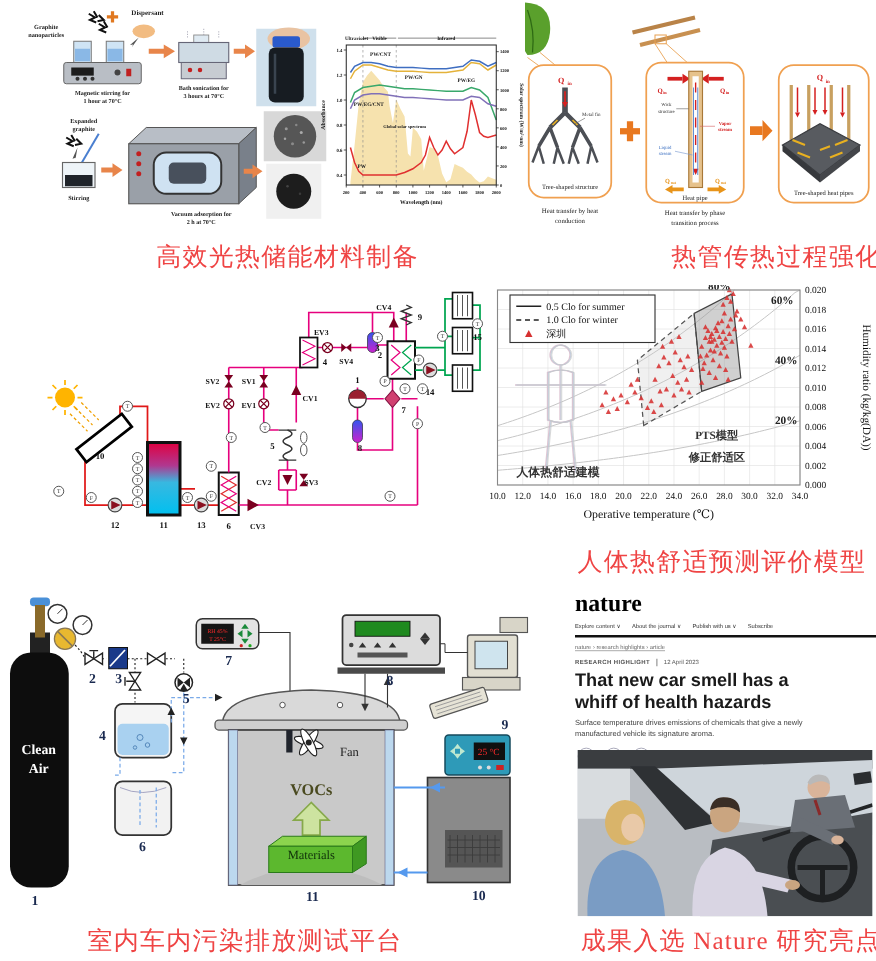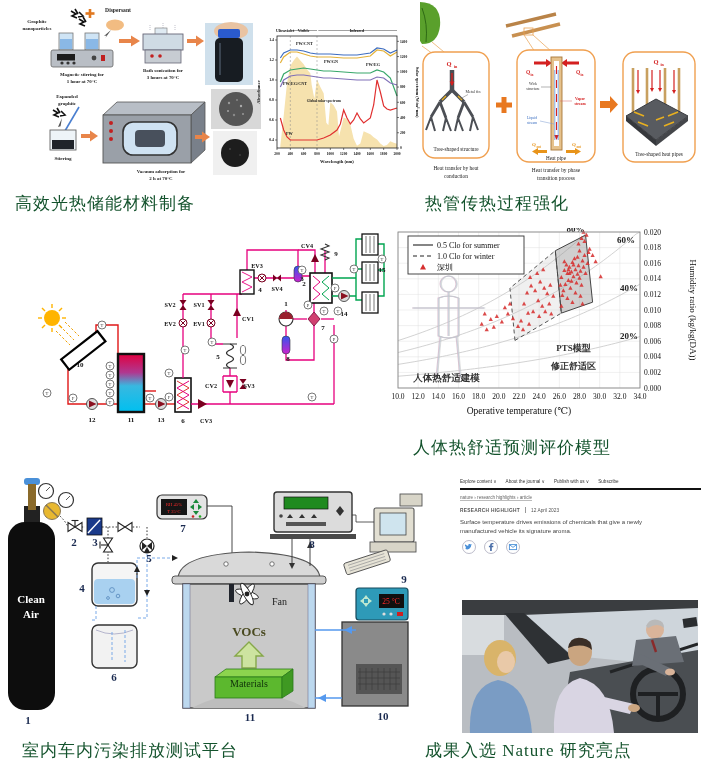--- a/index.html
+++ b/index.html
@@ -1,19 +1,19 @@
 <!DOCTYPE html>
 <html><head>
 <meta charset="utf-8">
 <style>
   html,body{margin:0;padding:0;background:#fff;}
   .page{position:relative;width:701px;height:769px;background:#fff;overflow:hidden;
         font-family:"Liberation Serif","DejaVu Serif",serif;}
   .panel{position:absolute;}
-  .caption{position:absolute;font-size:17px;letter-spacing:1px;color:#14532d;text-align:left;
+  .caption{position:absolute;font-size:20px;letter-spacing:1px;color:#ef4444;text-align:right;
            font-family:"Liberation Serif","DejaVu Serif",serif;}
   svg text{font-family:"Liberation Serif","DejaVu Serif",serif;}
   
   .p6{left:460px;top:474px;width:241px;height:262px;font-family:"Liberation Sans","DejaVu Sans",sans-serif;}
   .nat-logo{font-family:"Liberation Serif","DejaVu Serif",serif;font-weight:bold;font-size:19px;color:#000;line-height:1;}
   .nat-nav{display:flex;gap:9px;font-size:4.6px;color:#333;margin-top:5px;}
   .nat-rule{height:2px;background:#111;margin-top:4px;}
   .nat-breadcrumb{font-size:4.6px;color:#666;margin-top:5px;text-decoration:underline;text-decoration-color:#bbb;}
   .nat-kicker{font-size:4.8px;color:#555;margin-top:7px;display:flex;gap:5px;align-items:center;}
   .nat-kicker .k1{font-weight:bold;letter-spacing:.3px;}
@@ -929,33 +929,35 @@
           <text x="183" y="62" font-size="11" font-weight="bold" fill="#1a2a50" text-anchor="middle">7</text>
           <text x="312" y="78" font-size="11" font-weight="bold" fill="#1a2a50" text-anchor="middle">8</text>
           <text x="404" y="113" font-size="11" font-weight="bold" fill="#1a2a50" text-anchor="middle">9</text>
           <text x="383" y="250" font-size="11" font-weight="bold" fill="#1a2a50" text-anchor="middle">10</text>
           <text x="250" y="251" font-size="11" font-weight="bold" fill="#1a2a50" text-anchor="middle">11</text>
         </g>
     </svg>
   </section>
 
   <section class="panel p6">
+    <div class="nat-logo">nature</div>
     <nav class="nat-nav">
       <span>Explore content ∨</span>
       <span>About the journal ∨</span>
       <span>Publish with us ∨</span>
       <span>Subscribe</span>
     </nav>
     <div class="nat-rule"></div>
     <div class="nat-breadcrumb">nature › research highlights › article</div>
     <div class="nat-kicker">
       <span class="k1">RESEARCH HIGHLIGHT</span>
       <span class="sep"></span>
       <span>12 April 2023</span>
     </div>
+    <h1 class="nat-title">That new car smell has a whiff of health hazards</h1>
     <p class="nat-dek">Surface temperature drives emissions of chemicals that give a newly manufactured vehicle its signature aroma.</p>
     <div class="nat-social">
       <svg width="70" height="16" viewBox="0 0 70 16">
         <g>
           <circle cx="9" cy="8" r="6.5" fill="#fff" stroke="#aab" stroke-width="0.8"></circle>
           <path d="M5.5,10 q1.8,1 3.8,-0.2 q2,-1.2 1.9,-3.6 l1,-0.8 l-1.2,0.1 q-0.8,-1 -2,-0.4 q-1.1,0.6 -0.8,1.8 q-2,-0.2 -3.2,-1.6 q-0.6,1.8 0.9,2.8 z" fill="#4a90d8"></path>
         </g>
         <g>
           <circle cx="31" cy="8" r="6.5" fill="#fff" stroke="#aab" stroke-width="0.8"></circle>
           <path d="M31.8,12 V8.2 h1.4 l0.2,-1.5 h-1.6 V5.9 q0,-0.7 0.8,-0.7 h0.9 V3.9 h-1.4 q-2,0 -2,1.9 v0.9 h-1.2 v1.5 h1.2 V12 z" fill="#4a6ea8"></path>

